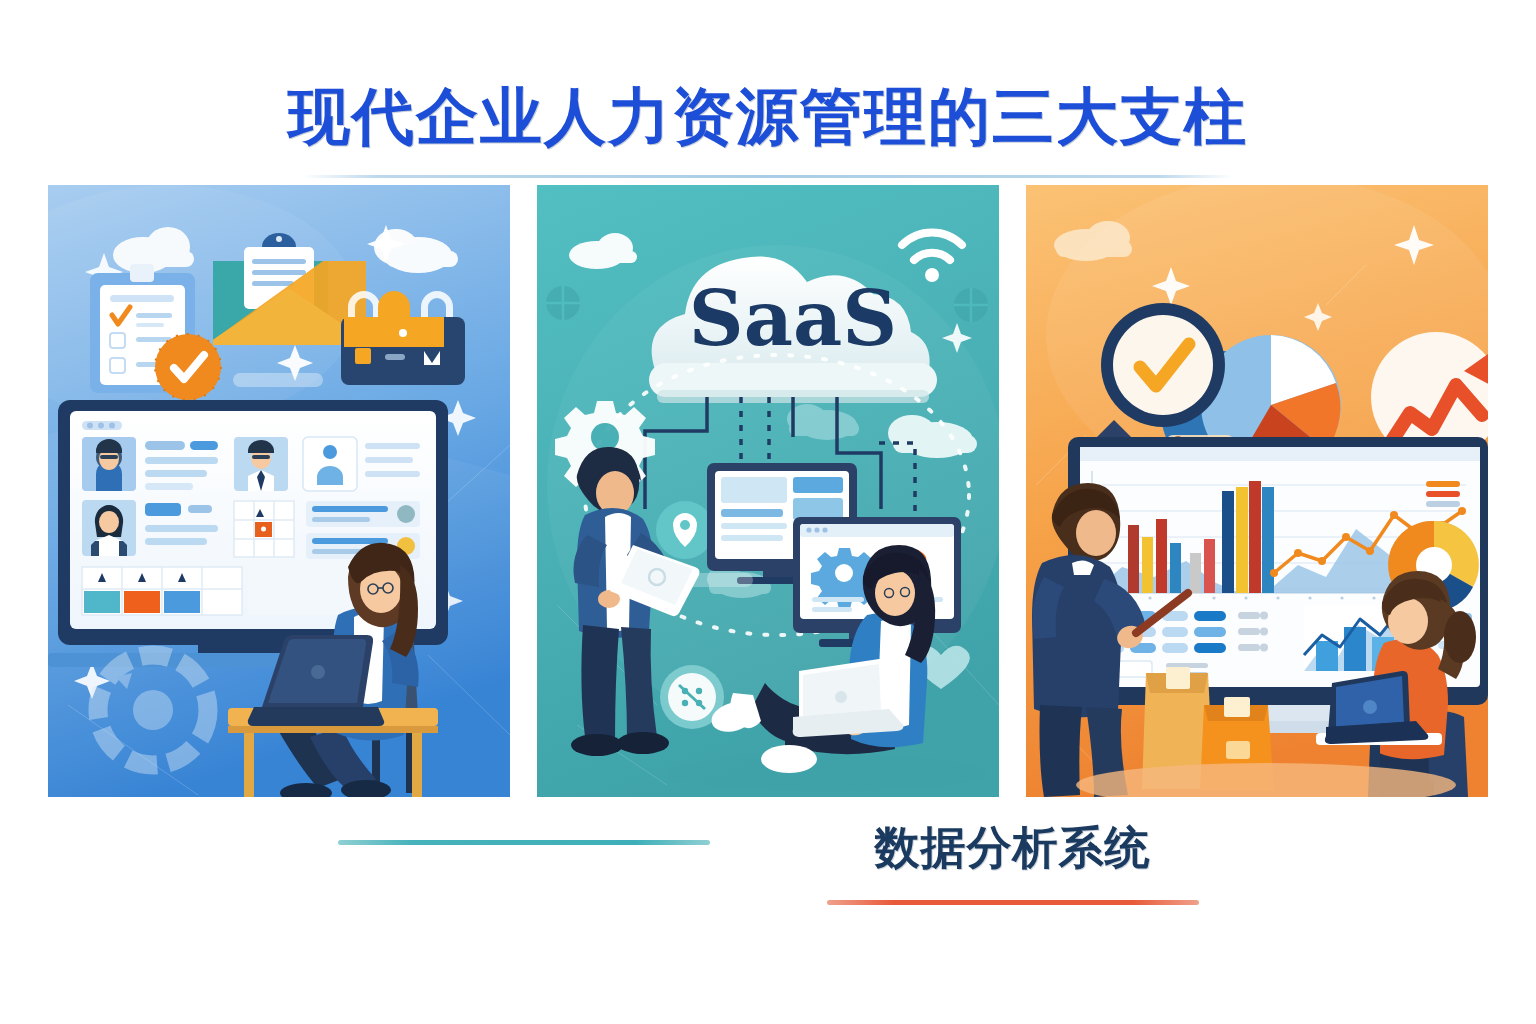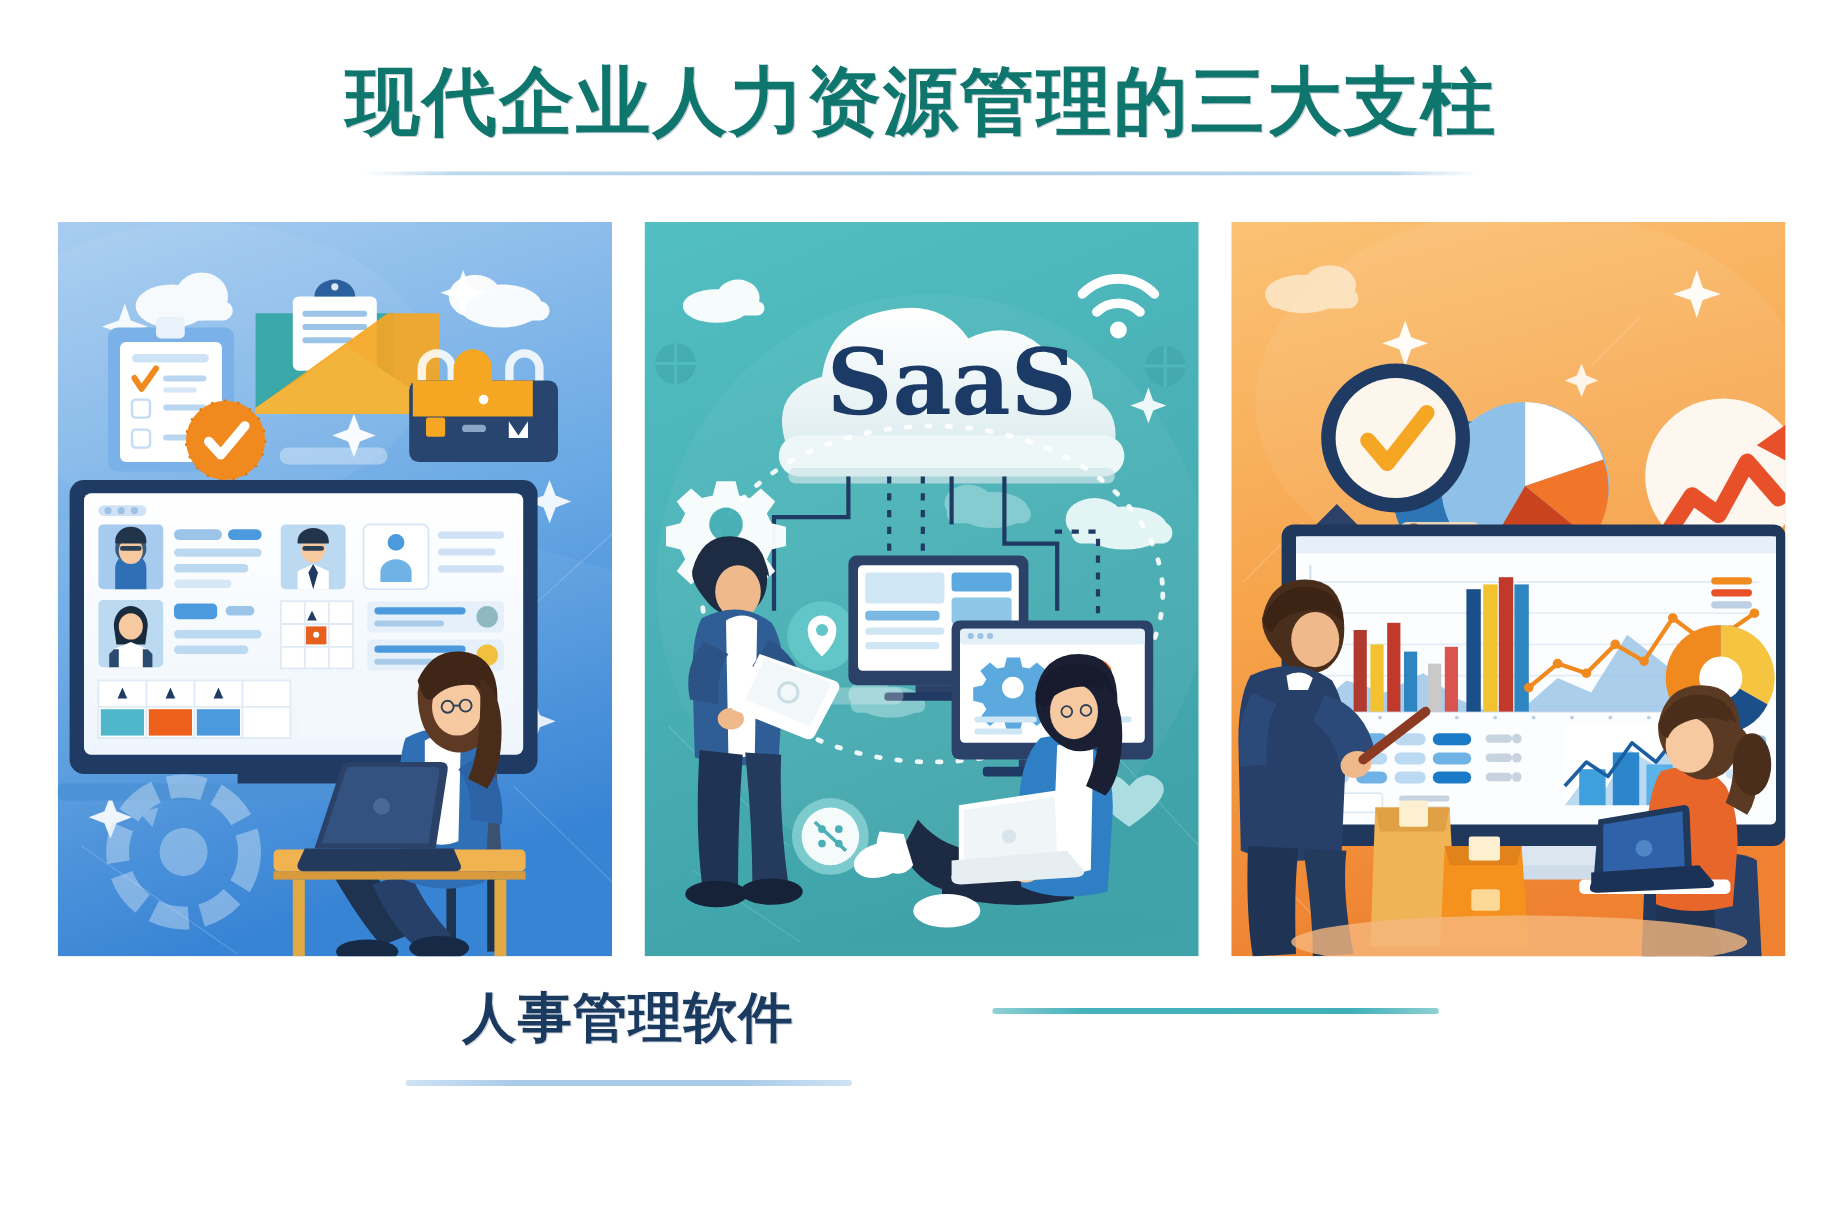--- a/index.html
+++ b/index.html
@@ -9,25 +9,26 @@
     font-family:"Liberation Sans","DejaVu Sans",sans-serif;
     overflow:hidden;
     position:relative;
   }
 
   
   #title-block { width:1536px; padding-top:52px; text-align:center; }
   #main-title {
     font-size:62px;
     font-weight:bold;
-    color:#0f766e;
+    color:#1d4ed8;
     letter-spacing:2px;
     line-height:1.05;
     text-shadow:1px 1px 0 rgba(30,58,95,.25);
     font-family:"DejaVu Sans","Liberation Sans",sans-serif;
+    margin-top:32px;
   }
   #title-rule {
     width:930px; height:3px; margin:26px auto 0;
     background:linear-gradient(to right,#ffffff 0%,#bcd8ec 8%,#a9cde6 50%,#bcd8ec 92%,#ffffff 100%);
     border-radius:2px;
   }
 
   
   #panels {
     position:absolute; top:185px; left:0; width:1536px; height:612px;
@@ -735,19 +736,19 @@
         </g>
 
         <ellipse cx="240" cy="600" rx="190" ry="22" fill="#f6b87e" opacity=".8"></ellipse>
       </svg>
     </div>
   </div>
 </div>
 
 <div id="captions">
   <div class="caption">
-    <div class="caption-text">人事管理软件</div>
-    <div class="caption-rule rule-blue"></div>
+    <div class="caption-rule rule-teal"></div>
   </div>
   <div class="caption">
-    <div class="caption-rule rule-teal"></div>
+    <div class="caption-text">数据分析系统</div>
+    <div class="caption-rule rule-orange"></div>
   </div>
 </div>
 
 </body></html>

